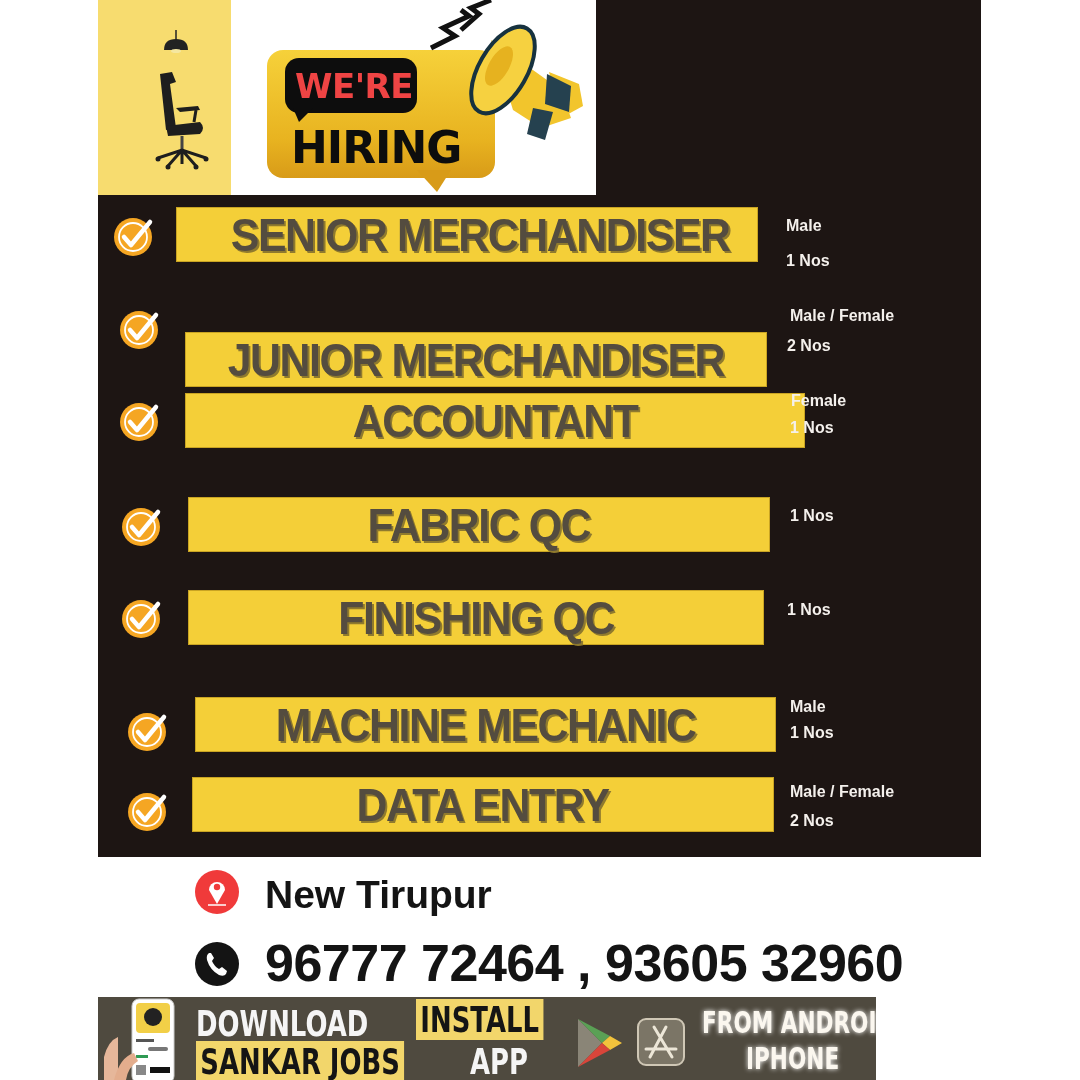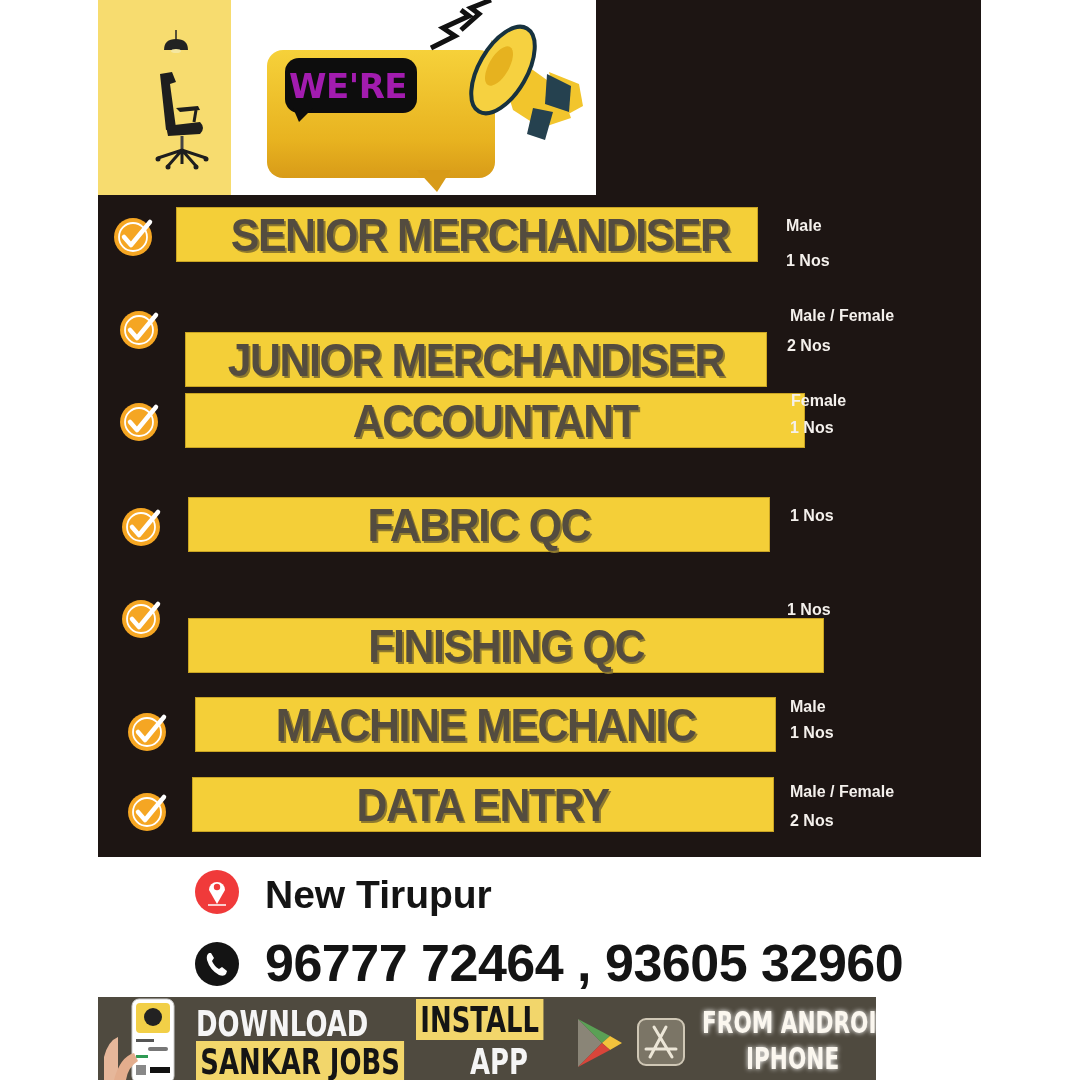--- a/index.html
+++ b/index.html
@@ -11,21 +11,21 @@
   .hero { position: absolute; left: 231px; top: 0; width: 365px; height: 195px; background: #ffffff; overflow: hidden; }
 
   
   .badge { position: absolute; left: 36px; top: 50px; width: 228px; height: 128px; border-radius: 16px;
            background: linear-gradient(180deg, #f6d13a 0%, #e8b320 70%, #d89b18 100%); }
   .badge-tail { position: absolute; left: 186px; top: 170px; width: 0; height: 0;
            border-left: 20px solid transparent; border-right: 14px solid transparent; border-top: 22px solid #d89b18; }
   .bubble { position: absolute; left: 54px; top: 58px; width: 132px; height: 55px; background: #0d0d0d; border-radius: 14px; }
   .bubble-tail { position: absolute; left: 62px; top: 108px; width: 0; height: 0;
            border-left: 6px solid transparent; border-right: 14px solid transparent; border-top: 14px solid #0d0d0d; }
-  .were { position: absolute; left: 58px; top: 66px; width: 124px; text-align: left; color: #a21caf;
+  .were { position: absolute; left: 58px; top: 66px; width: 124px; text-align: right; color: #ef4444;
           font-weight: 900; font-size: 34px; letter-spacing: -0.5px; font-family: "DejaVu Sans", sans-serif; }
   .hiring { position: absolute; left: 60px; top: 122px; color: #0d0d0d; font-weight: 900; font-size: 44px;
           font-family: "DejaVu Sans", sans-serif; letter-spacing: -1px; }
   .megaphone { position: absolute; left: 190px; top: 0px; width: 175px; height: 150px; }
 
   .lamp { position: absolute; left: 160px; top: 30px; width: 32px; height: 26px; }
   .chair { position: absolute; left: 152px; top: 70px; width: 58px; height: 100px; }
 
   
   .check { position: absolute; width: 44px; height: 44px; }
@@ -65,20 +65,21 @@
   <circle cx="16" cy="97" r="2.5" fill="#1e1e1e"></circle>
     <circle cx="44" cy="97" r="2.5" fill="#1e1e1e"></circle>
 </svg>
 
 <div class="hero">
   <div class="badge"></div>
   <div class="badge-tail"></div>
   <div class="bubble"></div>
   <div class="bubble-tail"></div>
   <div class="were">WE'RE</div>
+  <div class="hiring">HIRING</div>
   <svg class="megaphone" viewBox="0 0 175 150">
     <path d="M10 48 L34 36 L22 28 L48 16 L40 10" stroke="#111" stroke-width="5" fill="none"></path>
     <path d="M40 30 L58 14 L50 8 L70 0" stroke="#111" stroke-width="5" fill="none"></path>
     <path d="M70 40 L140 90 L150 118 L120 128 L92 110 Z" fill="#f2c52c"></path>
     <ellipse cx="82" cy="70" rx="24" ry="48" transform="rotate(30 82 70)" fill="#f6d140" stroke="#17323f" stroke-width="4"></ellipse>
     <ellipse cx="78" cy="66" rx="10" ry="22" transform="rotate(30 78 66)" fill="#e6b21f"></ellipse>
     <path d="M128 72 L158 84 L162 106 L140 118 Z" fill="#f2c52c"></path>
     <path d="M126 74 L150 86 L148 112 L124 104 Z" fill="#25414f"></path>
     <path d="M112 108 L132 112 L124 140 L106 134 Z" fill="#25414f"></path>
   </svg>
@@ -125,21 +126,21 @@
 <div class="job" style="left:188px;top:497px;width:582px;">
     <span>FABRIC QC</span>
   </div>
 <div class="meta" style="left:790px;top:507px;">1 Nos</div>
 
 <svg class="check" style="left:120px;top:596px;" viewBox="0 0 44 44">
     <circle cx="21" cy="23" r="19" fill="#f5a623"></circle>
     <circle cx="21" cy="23" r="14" fill="none" stroke="#fff" stroke-width="1.8"></circle>
     <path d="M12 23 L19 31 L38 8" stroke="#fff" stroke-width="4.5" fill="none" stroke-linecap="round" stroke-linejoin="round"></path>
   </svg>
-<div class="job" style="left:188px;top:590px;width:636px;margin-top:28px;">
+<div class="job" style="left:188px;top:590px;width:576px;">
     <span>FINISHING QC</span>
   </div>
 <div class="meta" style="left:787px;top:601px;">1 Nos</div>
 
 <svg class="check" style="left:126px;top:709px;" viewBox="0 0 44 44">
     <circle cx="21" cy="23" r="19" fill="#f5a623"></circle>
     <circle cx="21" cy="23" r="14" fill="none" stroke="#fff" stroke-width="1.8"></circle>
     <path d="M12 23 L19 31 L38 8" stroke="#fff" stroke-width="4.5" fill="none" stroke-linecap="round" stroke-linejoin="round"></path>
   </svg>
 <div class="job" style="left:195px;top:697px;width:581px;">

